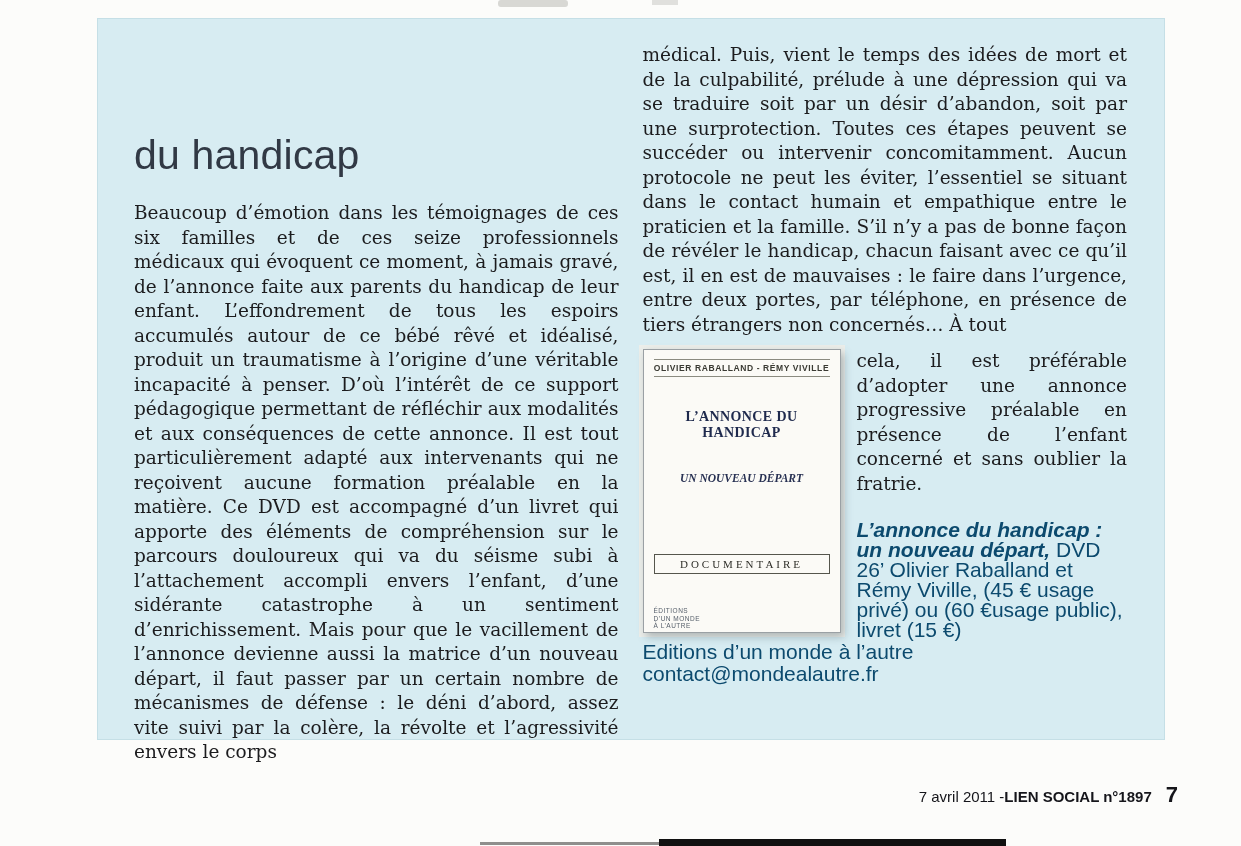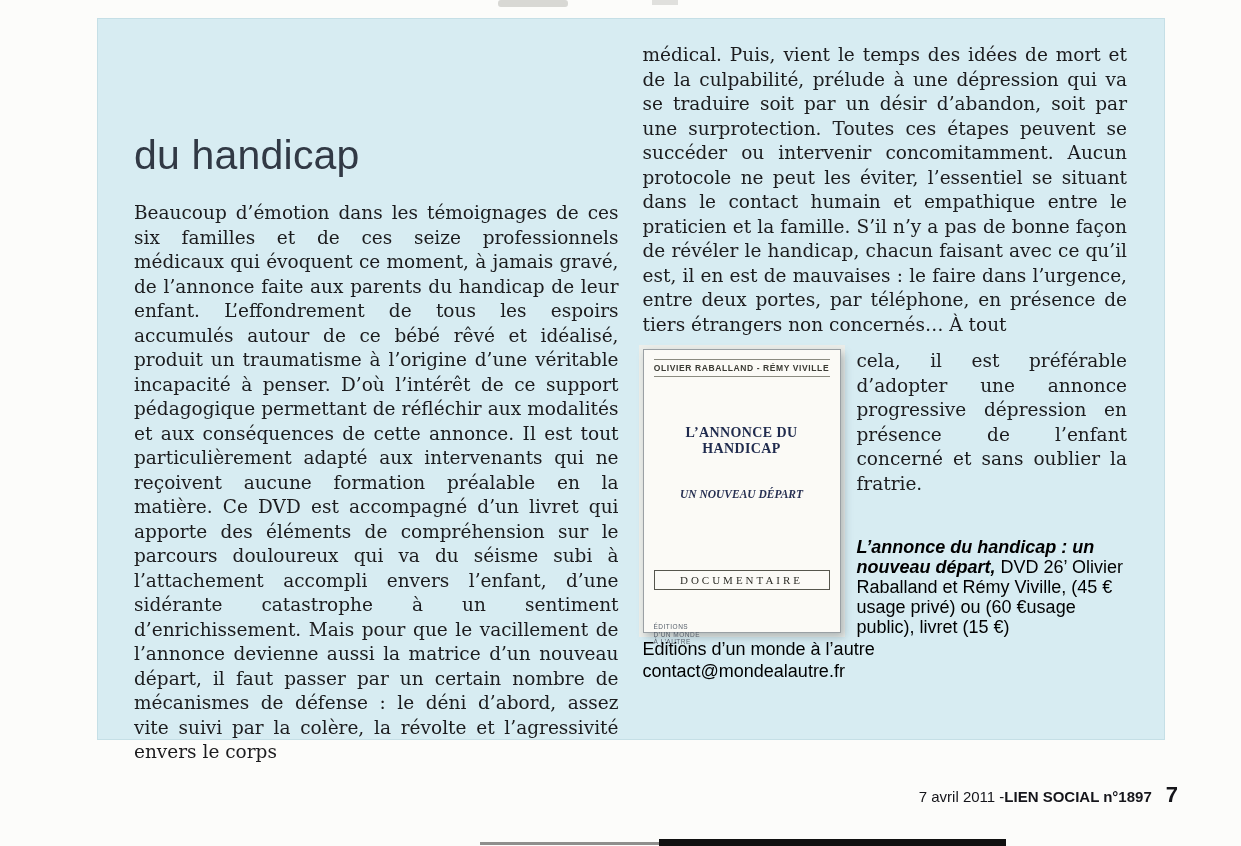--- a/index.html
+++ b/index.html
@@ -82,21 +82,21 @@
     font-size: 8.5px;
     font-weight: bold;
     letter-spacing: 0.6px;
     color: #3a3a33;
     border-top: 1px solid #8b8b80;
     border-bottom: 1px solid #8b8b80;
     padding: 3px 0;
     text-transform: uppercase;
   }
   .cover-title {
-    margin-top: 20px;
+    margin-top: 4px;
     font-size: 14px;
     font-weight: bold;
     color: #1f2a4d;
     letter-spacing: 0.4px;
     text-align: center;
   }
   .cover-subtitle {
     font-size: 11.5px;
     font-style: italic;
     font-weight: bold;
@@ -123,25 +123,25 @@
     align-self: flex-start;
     margin-top: 5px;
     font-family: "Liberation Sans", sans-serif;
     font-size: 6.5px;
     line-height: 7.5px;
     color: #57606b;
     letter-spacing: 0.5px;
   }
 
   .caption {
-    margin-top: 41px;
-    font-family: "Liberation Sans", sans-serif;
-    font-size: 18px;
+    margin-top: 24px;
+    font-family: "Liberation Sans", sans-serif;
+    font-size: 21px;
     line-height: 20px;
-    color: #000000;
+    color: #0c4a6e;
   }
   .caption .ti { font-weight: bold; font-style: italic; }
   .caption .line { margin-top: 2px; }
 
   
   .footer {
     position: absolute;
     right: 63px; top: 782px;
     font-family: "Liberation Sans", sans-serif;
     font-size: 15px;
@@ -216,21 +216,21 @@
               <path d="M33 52 L24 70 L29 73 L38 57 Z" fill="#f2c7a6"></path>
             </svg>
             <div class="cover-genre">DOCUMENTAIRE</div>
             <div class="cover-publisher">
               <div>ÉDITIONS</div>
               <div>D’UN MONDE</div>
               <div>À L’AUTRE</div>
             </div>
           </div>
 
-          <p class="bodytext">cela, il est préférable d’adopter une annonce progressive dépression en présence de l’enfant concerné et sans oublier la fratrie.</p>
+          <p class="bodytext">cela, il est préférable d’adopter une annonce progressive préalable en présence de l’enfant concerné et sans oublier la fratrie.</p>
 
           <div class="caption">
             <span class="ti">L’annonce du handicap : un nouveau départ,</span><span> DVD 26’ Olivier Raballand et Rémy Viville, (45 € usage privé) ou (60 €usage public), livret (15 €)</span>
             <div class="line">Editions d’un monde à l’autre</div>
             <div class="line">contact@mondealautre.fr</div>
           </div>
 
         </div>
       </div>
 

